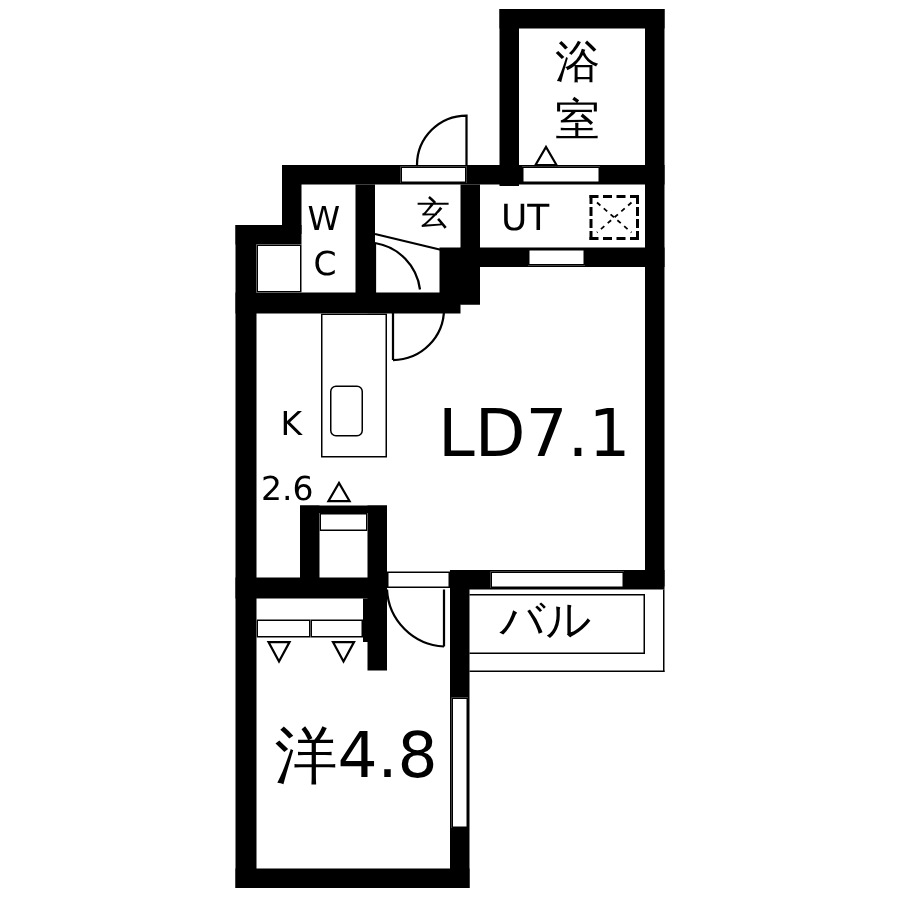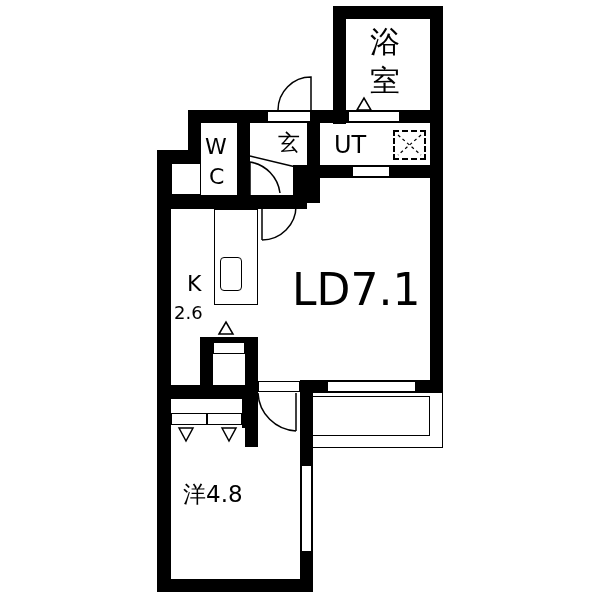--- a/index.html
+++ b/index.html
@@ -91,17 +91,18 @@
     <line x1="421" y1="135" x2="398" y2="155" stroke="#000" stroke-width="1.2" stroke-dasharray="3,3"></line>
   </svg>
 
   <div class="lbl" style="left:370px;top:27px;font-size:30px;">浴</div>
   <div class="lbl" style="left:370px;top:66px;font-size:30px;">室</div>
   <div class="lbl" style="left:205px;top:136px;font-size:22px;">W</div>
   <div class="lbl" style="left:209px;top:166px;font-size:22px;">C</div>
   <div class="lbl" style="left:278px;top:132px;font-size:22px;">玄</div>
   <div class="lbl" style="left:334px;top:133px;font-size:24px;">UT</div>
   <div class="lbl" style="left:187px;top:273px;font-size:22px;">K</div>
-  <div class="lbl" style="left:174px;top:304px;font-size:18px;">2.6</div>
+  <div class="lbl" style="left:174px;top:316px;font-size:22px;">2.6</div>
   <div class="lbl" style="left:292px;top:268px;font-size:44px;">LD7.1</div>
-  <div class="lbl" style="left:183px;top:483px;font-size:23px;">洋4.8</div>
+  <div class="lbl" style="left:333px;top:399px;font-size:30px;">バル</div>
+  <div class="lbl" style="left:183px;top:483px;font-size:42px;">洋4.8</div>
 
 </div>
 
 </body></html>

